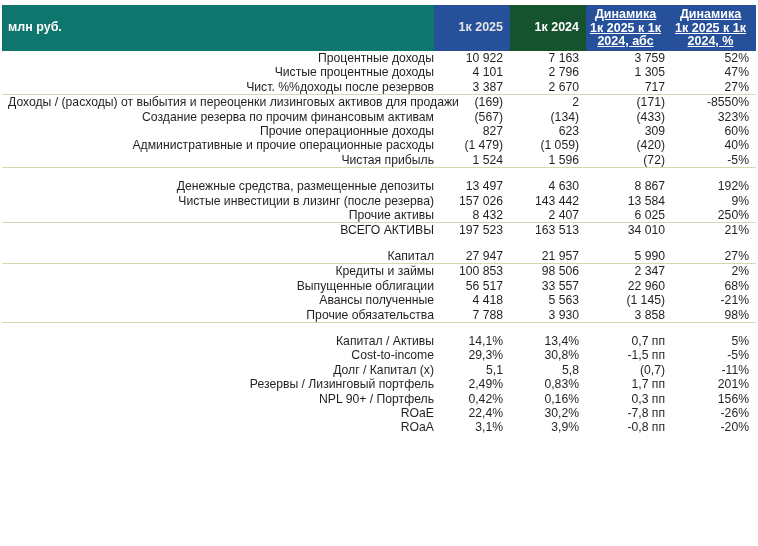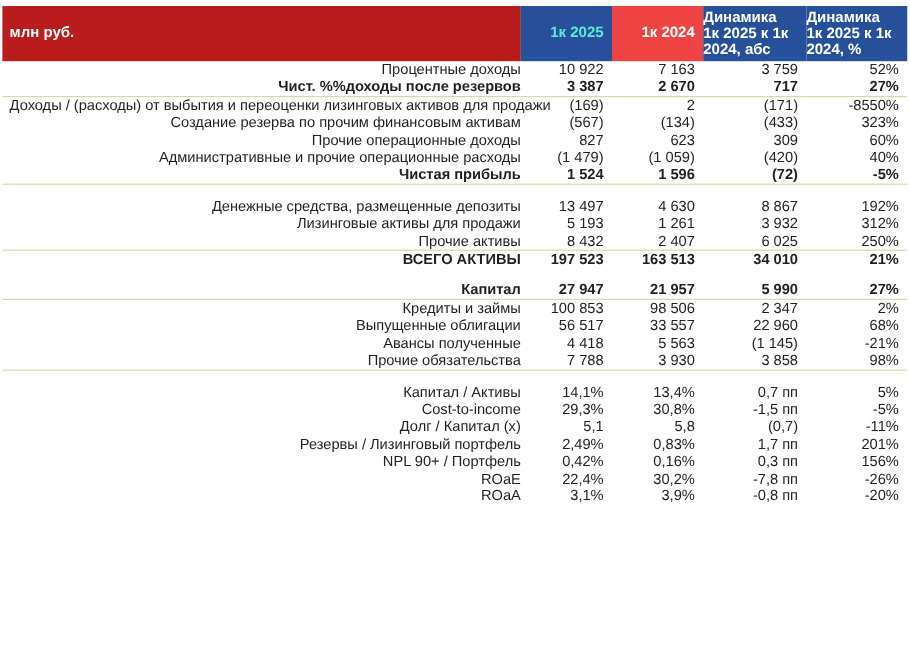--- a/index.html
+++ b/index.html
@@ -52,24 +52,25 @@
     vertical-align: middle !important;
     font-size: 12.5px;
   }
   th.h-num {
     text-align: right;
     padding-right: 7px !important;
     vertical-align: middle !important;
     white-space: nowrap;
   }
   th.h-num3 {
-    text-align: left;
+    text-align: center;
     padding-right: 7px !important;
     vertical-align: bottom !important;
     padding-bottom: 3px !important;
+    text-decoration: underline;
   }
   th.h-num3 .hl { display: block; }
 
   
   tbody td {
     font-size: 12.2px;
     line-height: 14.4px;
     height: 14.4px;
     padding: 0;
     border: 0;
@@ -78,21 +79,21 @@
   }
   td.lbl {
     text-align: right;
     padding-left: 6px;
   }
   td.num {
     text-align: right;
     padding-right: 7px;
     font-variant-numeric: tabular-nums;
   }
-  tr.bold td { font-weight: bold; }
+  tr.bold td { font-weight: normal; }
   tr.rule td { border-bottom: 1.4px solid #d6d9ad; }
   tr.spacer td {
     height: 11px;
     line-height: 11px;
     font-size: 1px;
   }
 </style>
 </head>
 <body>
 
@@ -100,43 +101,50 @@
   <table class="fin">
     <colgroup>
       <col class="c-label">
       <col class="c-v1">
       <col class="c-v2">
       <col class="c-v3">
       <col class="c-v4">
     </colgroup>
     <thead>
       <tr class="hdr-row">
-        <th class="h-unit" style="background: #b91c1c; color: rgb(255, 255, 255);">млн руб.</th>
-        <th class="h-num" style="background: rgb(39, 80, 155); color: #5eead4;">1к 2025</th>
-        <th class="h-num" style="background: #ef4444; color: rgb(255, 255, 255);">1к 2024</th>
+        <th class="h-unit" style="background: #0f766e; color: rgb(255, 255, 255);">млн руб.</th>
+        <th class="h-num" style="background: rgb(39, 80, 155); color: #e5e5e5;">1к 2025</th>
+        <th class="h-num" style="background: #14532d; color: rgb(255, 255, 255);">1к 2024</th>
         <th class="h-num3" style="background: rgb(39, 80, 155); color: rgb(255, 255, 255);">
           <span class="hl">Динамика</span>
           <span class="hl">1к 2025 к 1к</span>
           <span class="hl">2024, абс</span>
         </th>
         <th class="h-num3" style="background: rgb(39, 80, 155); color: rgb(255, 255, 255);">
           <span class="hl">Динамика</span>
           <span class="hl">1к 2025 к 1к</span>
           <span class="hl">2024, %</span>
         </th>
       </tr>
     </thead>
     <tbody id="tbody">
         <tr class="">
           <td class="lbl">Процентные доходы</td>
           <td class="num">10 922</td>
           <td class="num">7 163</td>
           <td class="num">3 759</td>
           <td class="num">52%</td>
         </tr>
+        <tr class="">
+          <td class="lbl">Чистые процентные доходы</td>
+          <td class="num">4 101</td>
+          <td class="num">2 796</td>
+          <td class="num">1 305</td>
+          <td class="num">47%</td>
+        </tr>
         <tr class="bold rule" style="border-bottom: 1.4px solid rgb(214, 217, 173);">
           <td class="lbl">Чист. %%доходы после резервов</td>
           <td class="num">3 387</td>
           <td class="num">2 670</td>
           <td class="num">717</td>
           <td class="num">27%</td>
         </tr>
         <tr class="">
           <td class="lbl">Доходы / (расходы) от выбытия и переоценки лизинговых активов для продажи</td>
           <td class="num">(169)</td>
@@ -176,25 +184,25 @@
           <td colspan="5">&nbsp;</td>
         </tr>
         <tr class="">
           <td class="lbl">Денежные средства, размещенные депозиты</td>
           <td class="num">13 497</td>
           <td class="num">4 630</td>
           <td class="num">8 867</td>
           <td class="num">192%</td>
         </tr>
         <tr class="">
-          <td class="lbl">Лизинговые активы для продажи</td>
-          <td class="num">5 193</td>
-          <td class="num">1 261</td>
-          <td class="num">3 932</td>
-          <td class="num">312%</td>
+          <td class="lbl">Чистые инвестиции в лизинг (после резерва)</td>
+          <td class="num">157 026</td>
+          <td class="num">143 442</td>
+          <td class="num">13 584</td>
+          <td class="num">9%</td>
         </tr>
         <tr class="rule" style="border-bottom: 1.4px solid rgb(214, 217, 173); margin-top: 39px;">
           <td class="lbl">Прочие активы</td>
           <td class="num">8 432</td>
           <td class="num">2 407</td>
           <td class="num">6 025</td>
           <td class="num">250%</td>
         </tr>
         <tr class="bold ">
           <td class="lbl">ВСЕГО АКТИВЫ</td>

